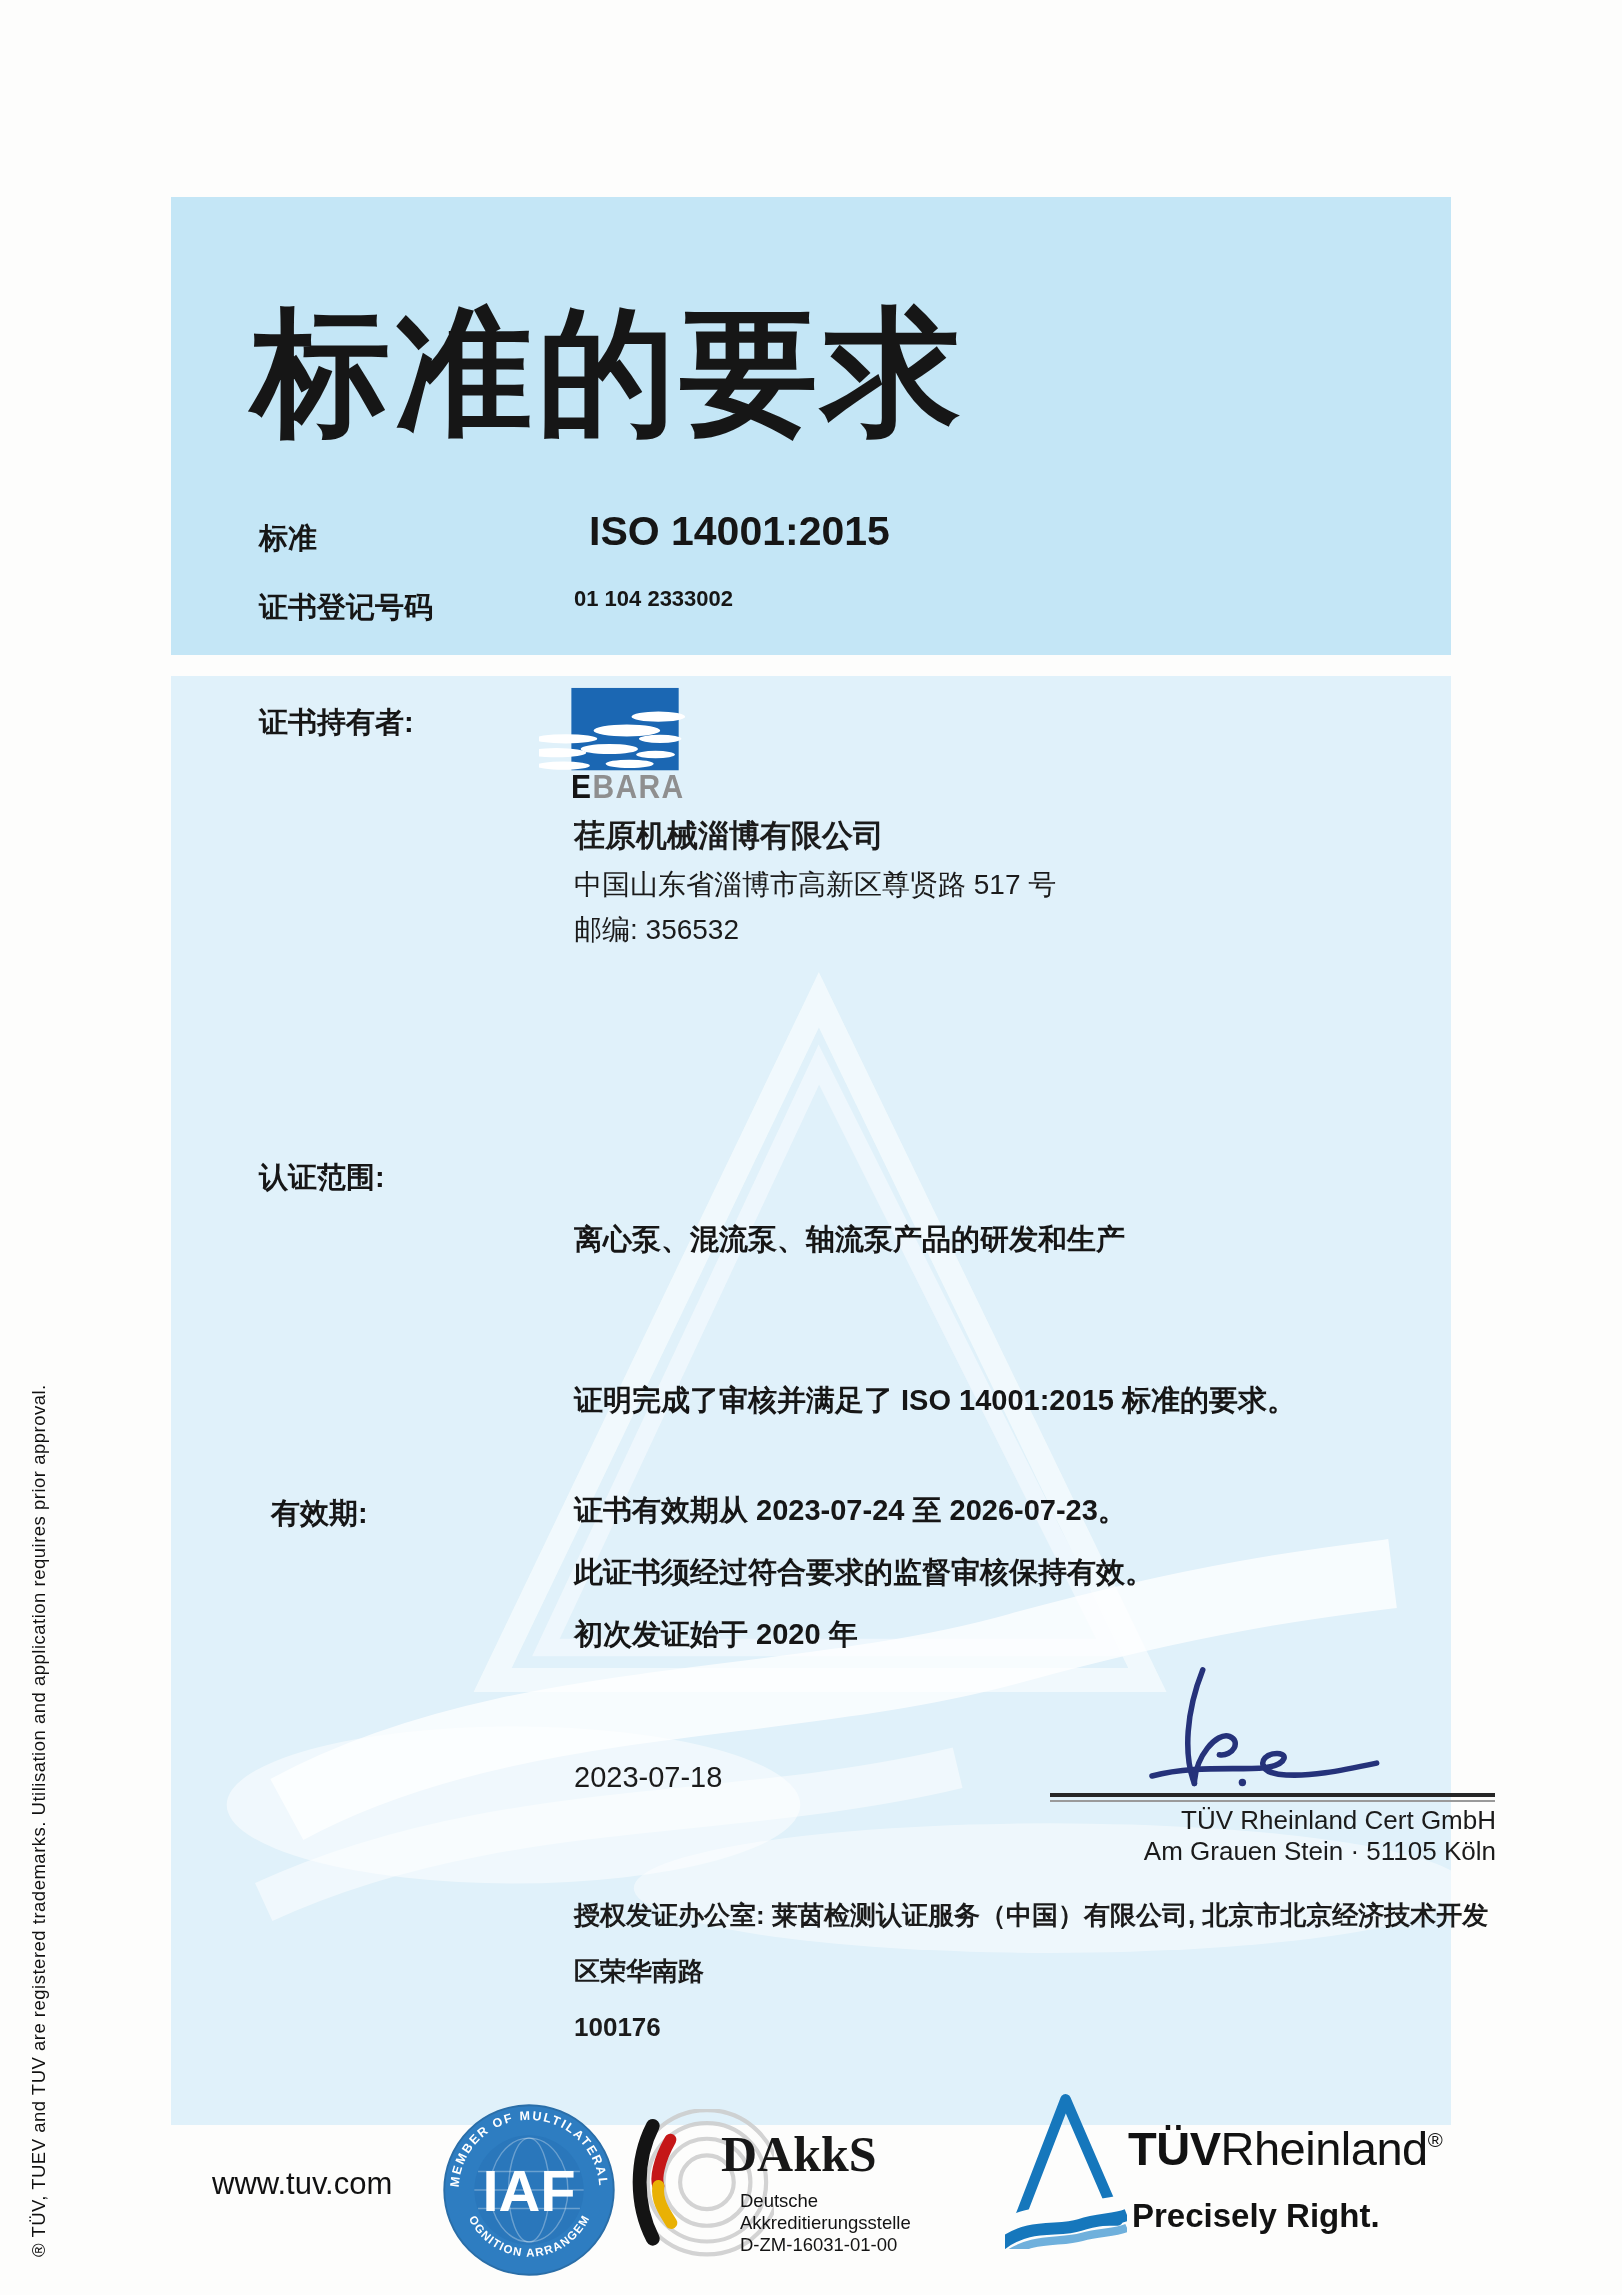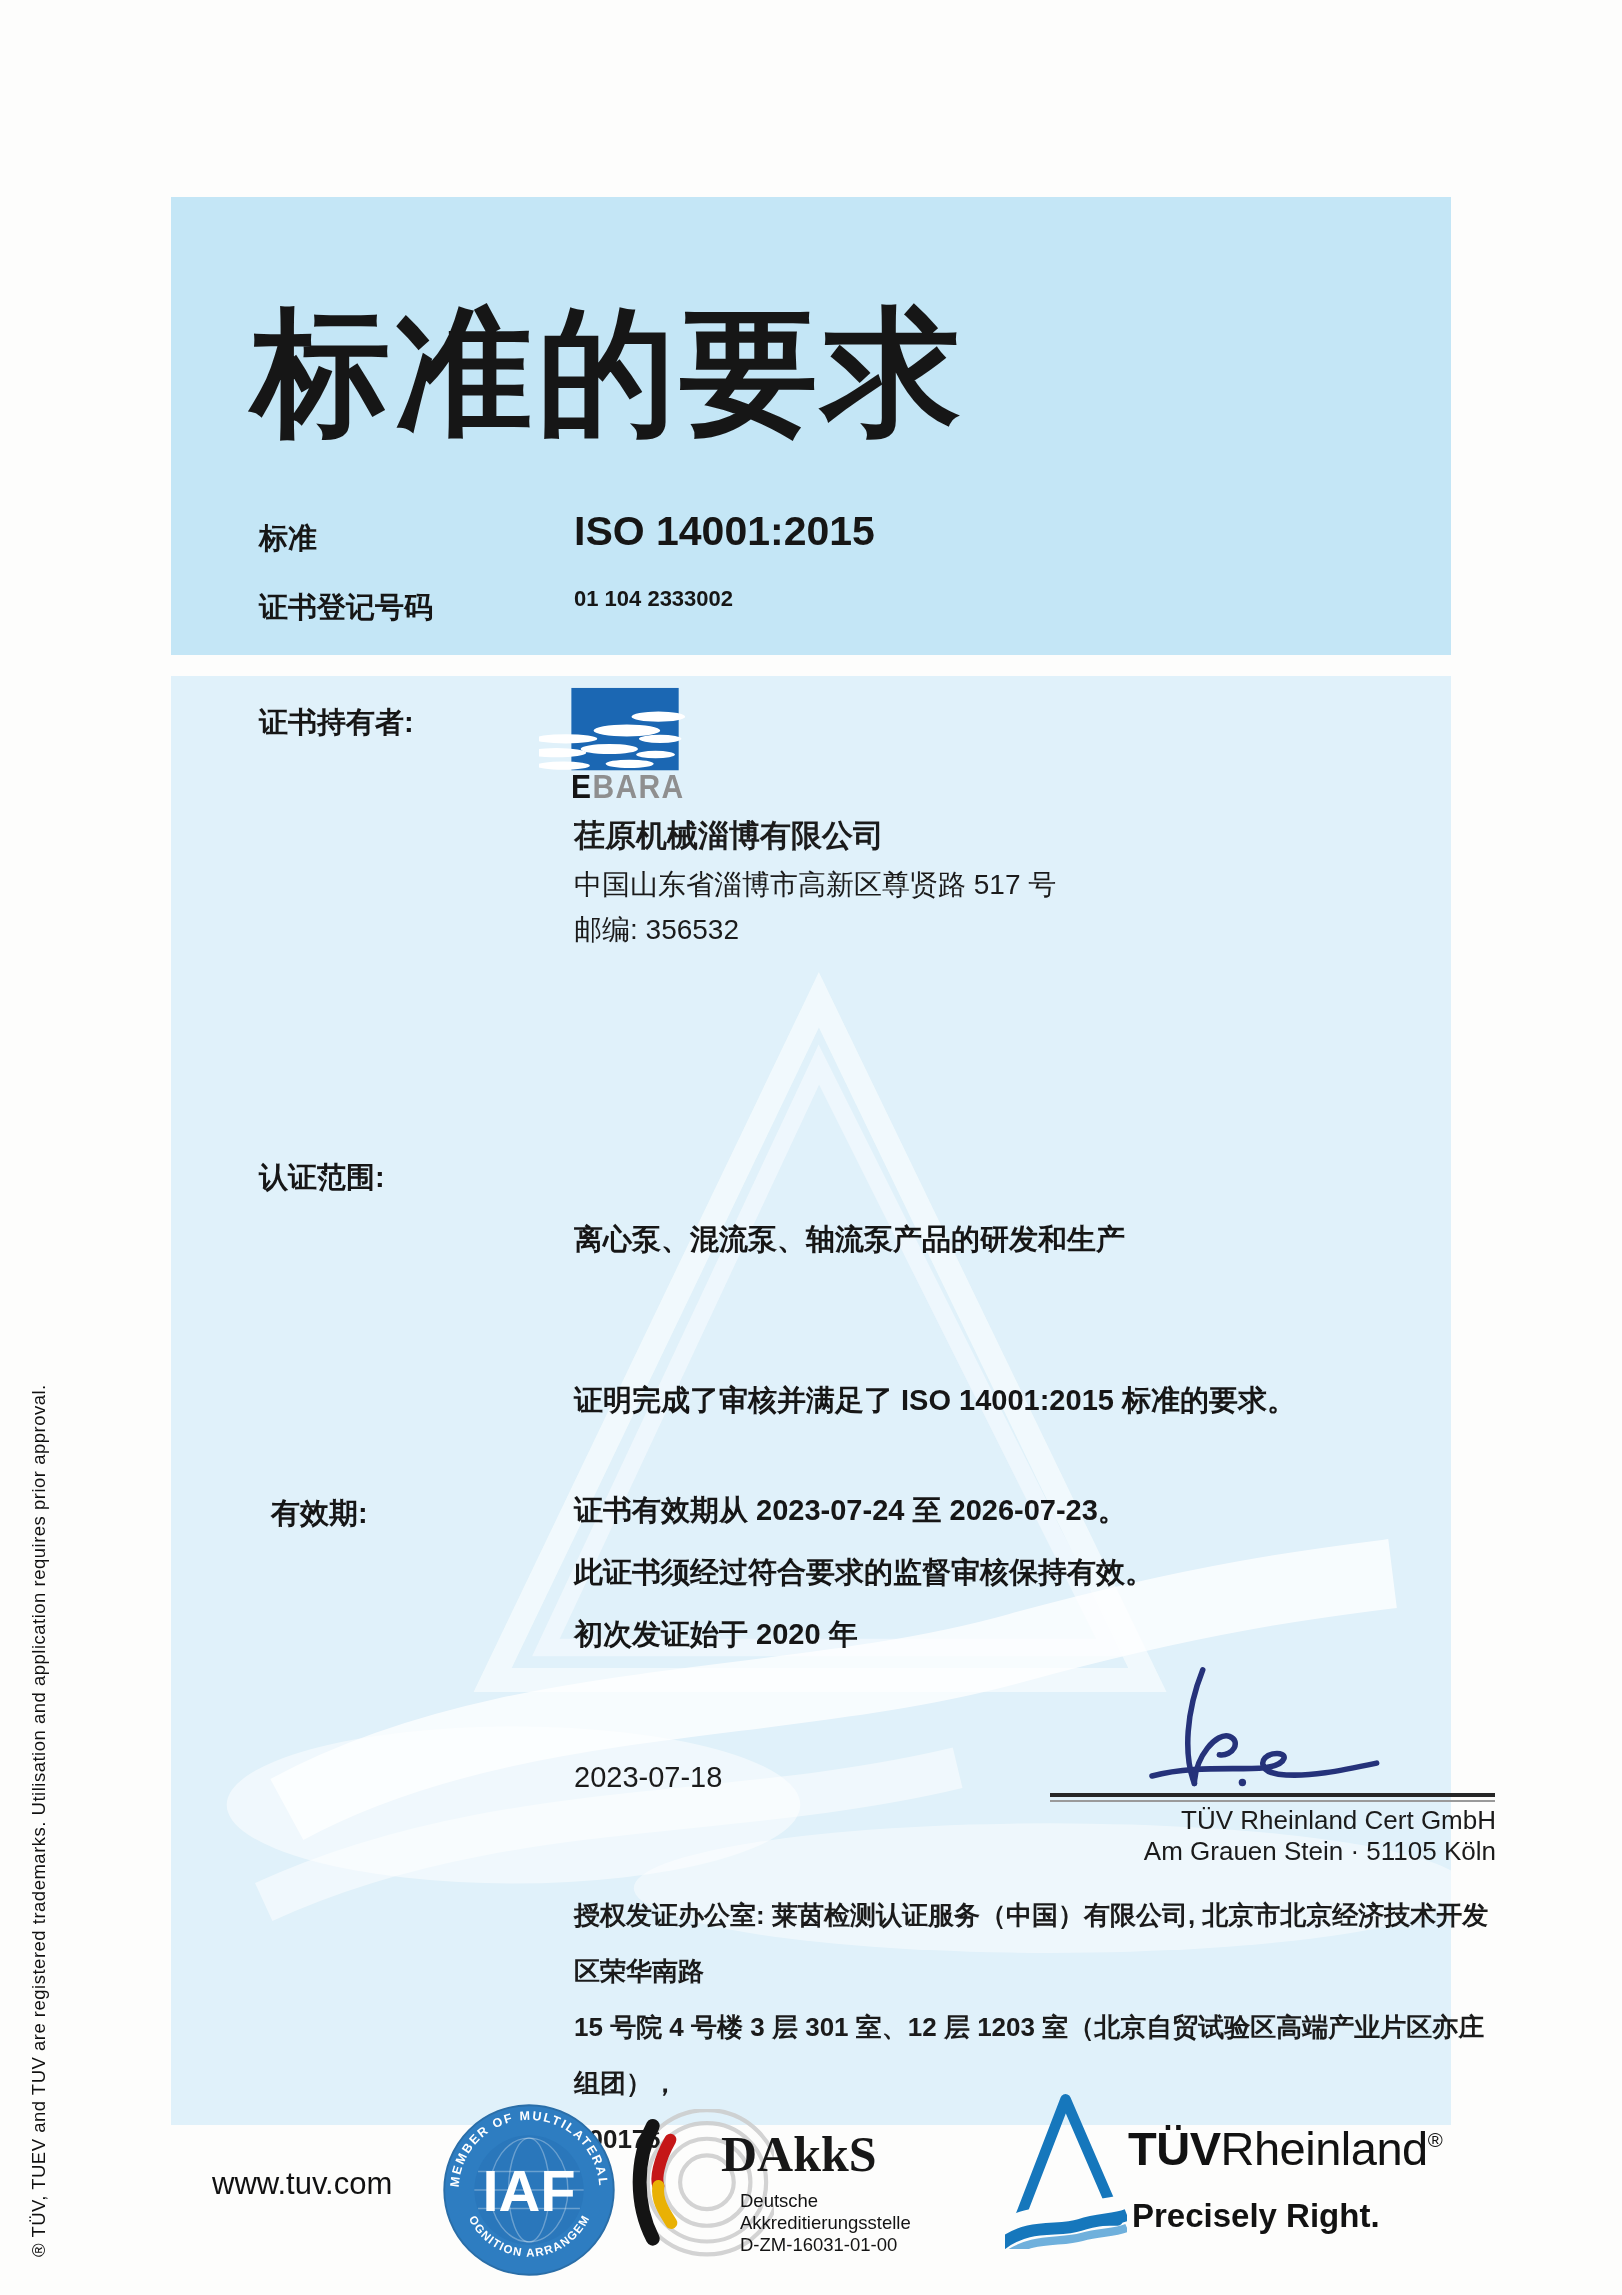--- a/index.html
+++ b/index.html
@@ -50,21 +50,21 @@
       <path d="M200 2650 C 700 2420, 1200 2480, 1700 2360" stroke-width="90" stroke-opacity="0.5"></path>
     </g>
     <ellipse cx="740" cy="2440" rx="620" ry="170" fill="#ffffff" opacity="0.5"></ellipse>
     <ellipse cx="1900" cy="2620" rx="900" ry="140" fill="#ffffff" opacity="0.45"></ellipse>
   </svg>
 </div>
 
 <div class="abs" id="page-title">标准的要求</div>
 
 <div class="abs lbl" style="left:259px;top:519px;">标准</div>
-<div class="abs val" id="standard-value" style="left:574px;top:508px;text-align:right;">ISO 14001:2015</div>
+<div class="abs val" id="standard-value" style="left:589px;top:508px;text-align:right;">ISO 14001:2015</div>
 <div class="abs lbl" style="left:259px;top:588px;">证书登记号码</div>
 <div class="abs val" id="regno-value" style="left:574px;top:586px;">01 104 2333002</div>
 
 <div class="abs lbl" style="left:259px;top:703px;">证书持有者:</div>
 
 <svg class="abs" style="left:539px;top:684px;" width="148" height="93" viewBox="0 0 320 200">
   <rect x="70" y="8" width="232" height="178" fill="#1b67b3"></rect>
   <g fill="#ffffff">
     <ellipse cx="258" cy="70" rx="58" ry="11"></ellipse>
     <ellipse cx="190" cy="100" rx="72" ry="13"></ellipse>
@@ -110,21 +110,20 @@
 <div class="abs" id="sig-line"></div>
 <div class="abs" id="sig-line2"></div>
 
 <div class="abs" id="issuer-block">
   <div>TÜV Rheinland Cert GmbH</div>
   <div>Am Grauen Stein · 51105 Köln</div>
 </div>
 
 <div class="abs" id="office-block">
   <div><span id="office-label">授权发证办公室:</span><span> 莱茵检测认证服务（中国）有限公司, 北京市北京经济技术开发区荣华南路</span></div>
-  <div>15 号院 4 号楼 3 层 301 室、12 层 1203 室（北京自贸试验区高端产业片区亦庄组团），</div>
   <div>100176</div>
 </div>
 
 <div class="abs" id="website">www.tuv.com</div>
 
 <svg class="abs" style="left:441px;top:2102px;" width="176" height="176" viewBox="0 0 380 380">
   <defs>
     <path id="arcTop" d="M 40 215 A 152 152 0 1 1 340 215" fill="none"></path>
     <path id="arcBot" d="M 60 252 A 144 144 0 0 0 320 252" fill="none"></path>
   </defs>

